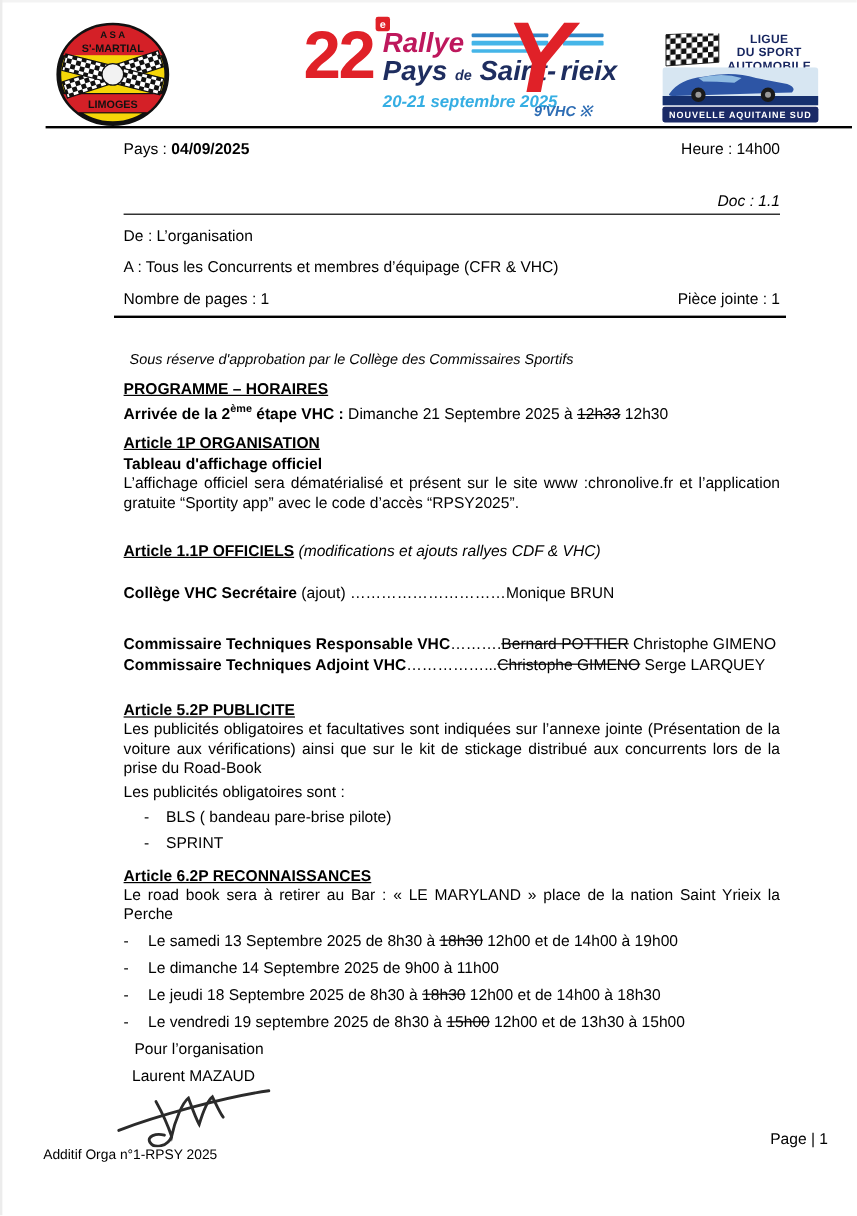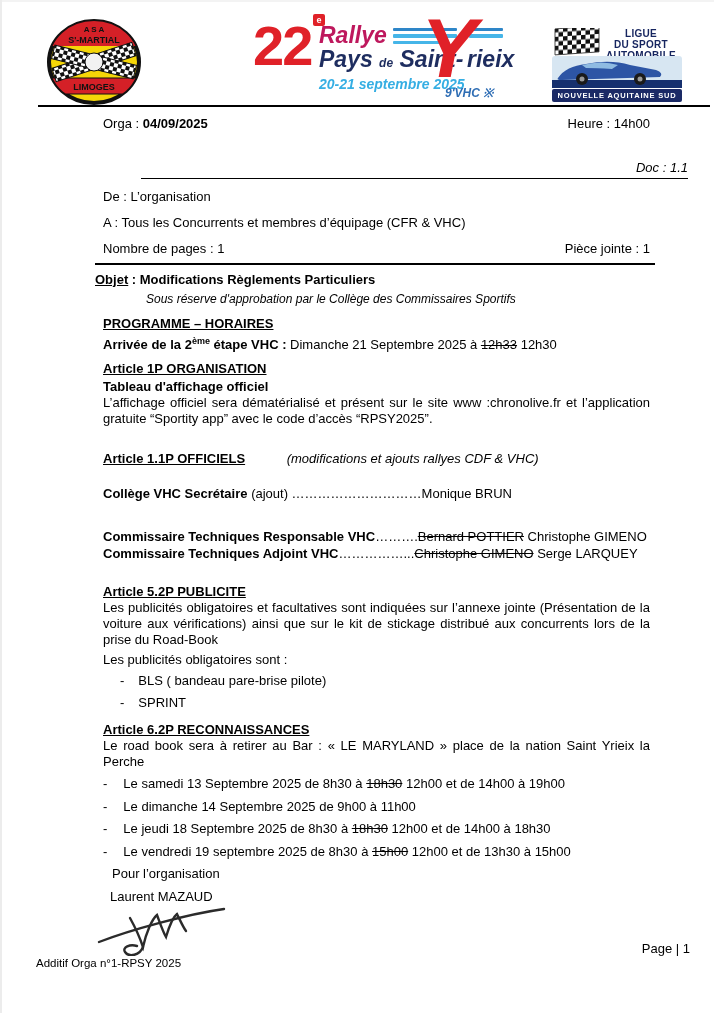--- a/index.html
+++ b/index.html
@@ -4,21 +4,21 @@
 <style>
   html,body{margin:0;padding:0;background:#fff;}
   .page{
     position:relative;width:714px;height:1013px;background:#fff;overflow:hidden;
     font-family:"Liberation Sans",sans-serif;color:#000;
     box-shadow:inset 2px 0 0 #ececec, inset 0 2px 0 #f3f3f3;
   }
   .abs{position:absolute;}
   .t{font-size:13px;line-height:16px;}
   .b{font-weight:bold;}
-  .i{font-style:italic;margin-left:38px;}
+  .i{font-style:italic;}
   .u{text-decoration:underline;}
   .strike{text-decoration:line-through;}
   .just{text-align:justify;}
   .row{display:flex;justify-content:space-between;}
   .rule{background:#000;}
   .sup{vertical-align:super;font-size:9px;font-weight:bold;}
   
   .logo-center{left:253px;top:12px;width:250px;height:92px;}
   .lc-22{position:absolute;left:0;top:8px;font-size:56px;line-height:52px;font-weight:bold;color:#e02128;letter-spacing:-2px;}
   .lc-e{position:absolute;left:60px;top:2px;width:12px;height:12px;background:#e02128;color:#fff;font-size:9px;font-weight:bold;text-align:center;line-height:12px;border-radius:2px;}
@@ -123,40 +123,37 @@
         <circle cx="30" cy="23" r="2.5" fill="#999"></circle>
       <circle cx="88" cy="23" r="6" fill="#1a1a1a"></circle>
         <circle cx="88" cy="23" r="2.5" fill="#999"></circle>
     </svg>
     <div class="lr-banner">NOUVELLE AQUITAINE SUD</div>
   </div>
 
   <div class="abs rule" style="left:38px;top:105px;width:672px;height:2px;"></div>
 
   <div class="abs content-left row t" style="top:116px;">
-    <span><span>Orga :</span> <span class="b">04/09/2025</span></span>
+    <span><span>Pays :</span> <span class="b">04/09/2025</span></span>
     <span>Heure : 14h00</span>
   </div>
 
 
   <div class="abs content-left i t" style="top:160px;text-align:right;border-bottom:1.5px solid #000;padding-bottom:2px;">Doc : 1.1</div>
 
   <div class="abs content-left t" style="top:189px;">De : L’organisation</div>
   <div class="abs content-left t" style="top:215px;">A : Tous les Concurrents et membres d’équipage (CFR &amp; VHC)</div>
 
   <div class="abs content-left row t" style="top:241px;">
     <span>Nombre de pages : 1</span>
     <span>Pièce jointe : 1</span>
   </div>
 
   <div class="abs rule" style="left:95px;top:263px;width:560px;height:1.5px;"></div>
 
-  <div class="abs t" style="left:95px;top:272px;">
-    <span class="b u">Objet</span><span class="b"> : Modifications Règlements Particuliers</span>
-  </div>
   <div class="abs i" style="left:108px;top:292px;font-size:12px;">Sous réserve d'approbation par le Collège des Commissaires Sportifs</div>
 
   <div class="abs content-left t b u" style="top:316px;">PROGRAMME – HORAIRES</div>
   <div class="abs content-left t" style="top:333px;">
     <span class="b"><span>Arrivée de la 2</span><span class="sup">ème</span><span> étape VHC :</span></span><span> Dimanche 21 Septembre 2025 à </span><span class="strike">12h33</span><span> 12h30</span>
   </div>
 
   <div class="abs content-left t b u" style="top:361px;">Article 1P ORGANISATION</div>
   <div class="abs content-left t b" style="top:379px;">Tableau d'affichage officiel</div>
   <div class="abs content-left t just" style="top:395px;">L’affichage officiel sera dématérialisé et présent sur le site www :chronolive.fr et l’application gratuite “Sportity app” avec le code d’accès “RPSY2025”.</div>

